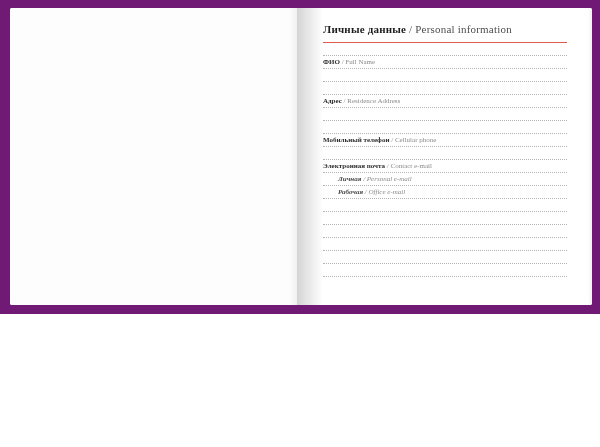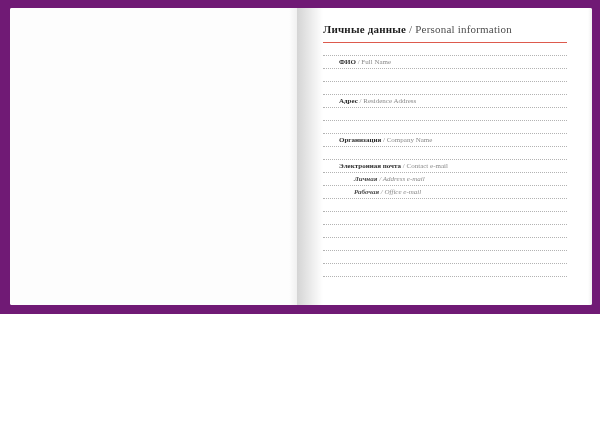--- a/index.html
+++ b/index.html
@@ -86,21 +86,21 @@
     border-top: none;
   }
   .label-row {
     height: 13px;
     border-bottom: 1px dotted #b3b3b3;
     font-size: 7px;
     line-height: 12px;
     white-space: nowrap;
     overflow: hidden;
   }
-  .label-row .ru { font-weight: bold; color: #2e2e2e; margin-left: 16px; }
+  .label-row .ru { font-weight: bold; color: #2e2e2e; }
   .label-row .sep { color: #8a8a8a; }
   .label-row .en { color: #8a8a8a; text-align: center; }
 
   .field.sub .label-row {
     padding-left: 15px;
     font-style: italic;
   }
   .field.sub .label-row .ru { font-weight: bold; color: #4a4a4a; }
 
   .write-row {
@@ -135,33 +135,33 @@
             <div class="field">
     <div class="label-row">
       <span class="ru">Адрес</span><span class="sep"> / </span><span class="en">Residence Address</span>
     </div>
     <div>
                 <div class="write-row"></div>
               </div>
   </div>
             <div class="field">
     <div class="label-row">
-      <span class="ru">Организация</span><span class="sep"> / </span><span class="en">Company Name</span>
+      <span class="ru">Мобильный телефон</span><span class="sep"> / </span><span class="en">Cellular phone</span>
     </div>
     <div></div>
   </div>
             <div class="field">
     <div class="label-row">
       <span class="ru">Электронная почта</span><span class="sep"> / </span><span class="en">Contact e-mail</span>
     </div>
     <div></div>
   </div>
             <div class="field sub no-gap">
     <div class="label-row">
-      <span class="ru">Личная</span><span class="sep"> / </span><span class="en">Address e-mail</span>
+      <span class="ru">Личная</span><span class="sep"> / </span><span class="en">Personal e-mail</span>
     </div>
     <div></div>
   </div>
             <div class="field sub no-gap">
     <div class="label-row">
       <span class="ru">Рабочая</span><span class="sep"> / </span><span class="en">Office e-mail</span>
     </div>
     <div></div>
   </div>
             <div class="field">

